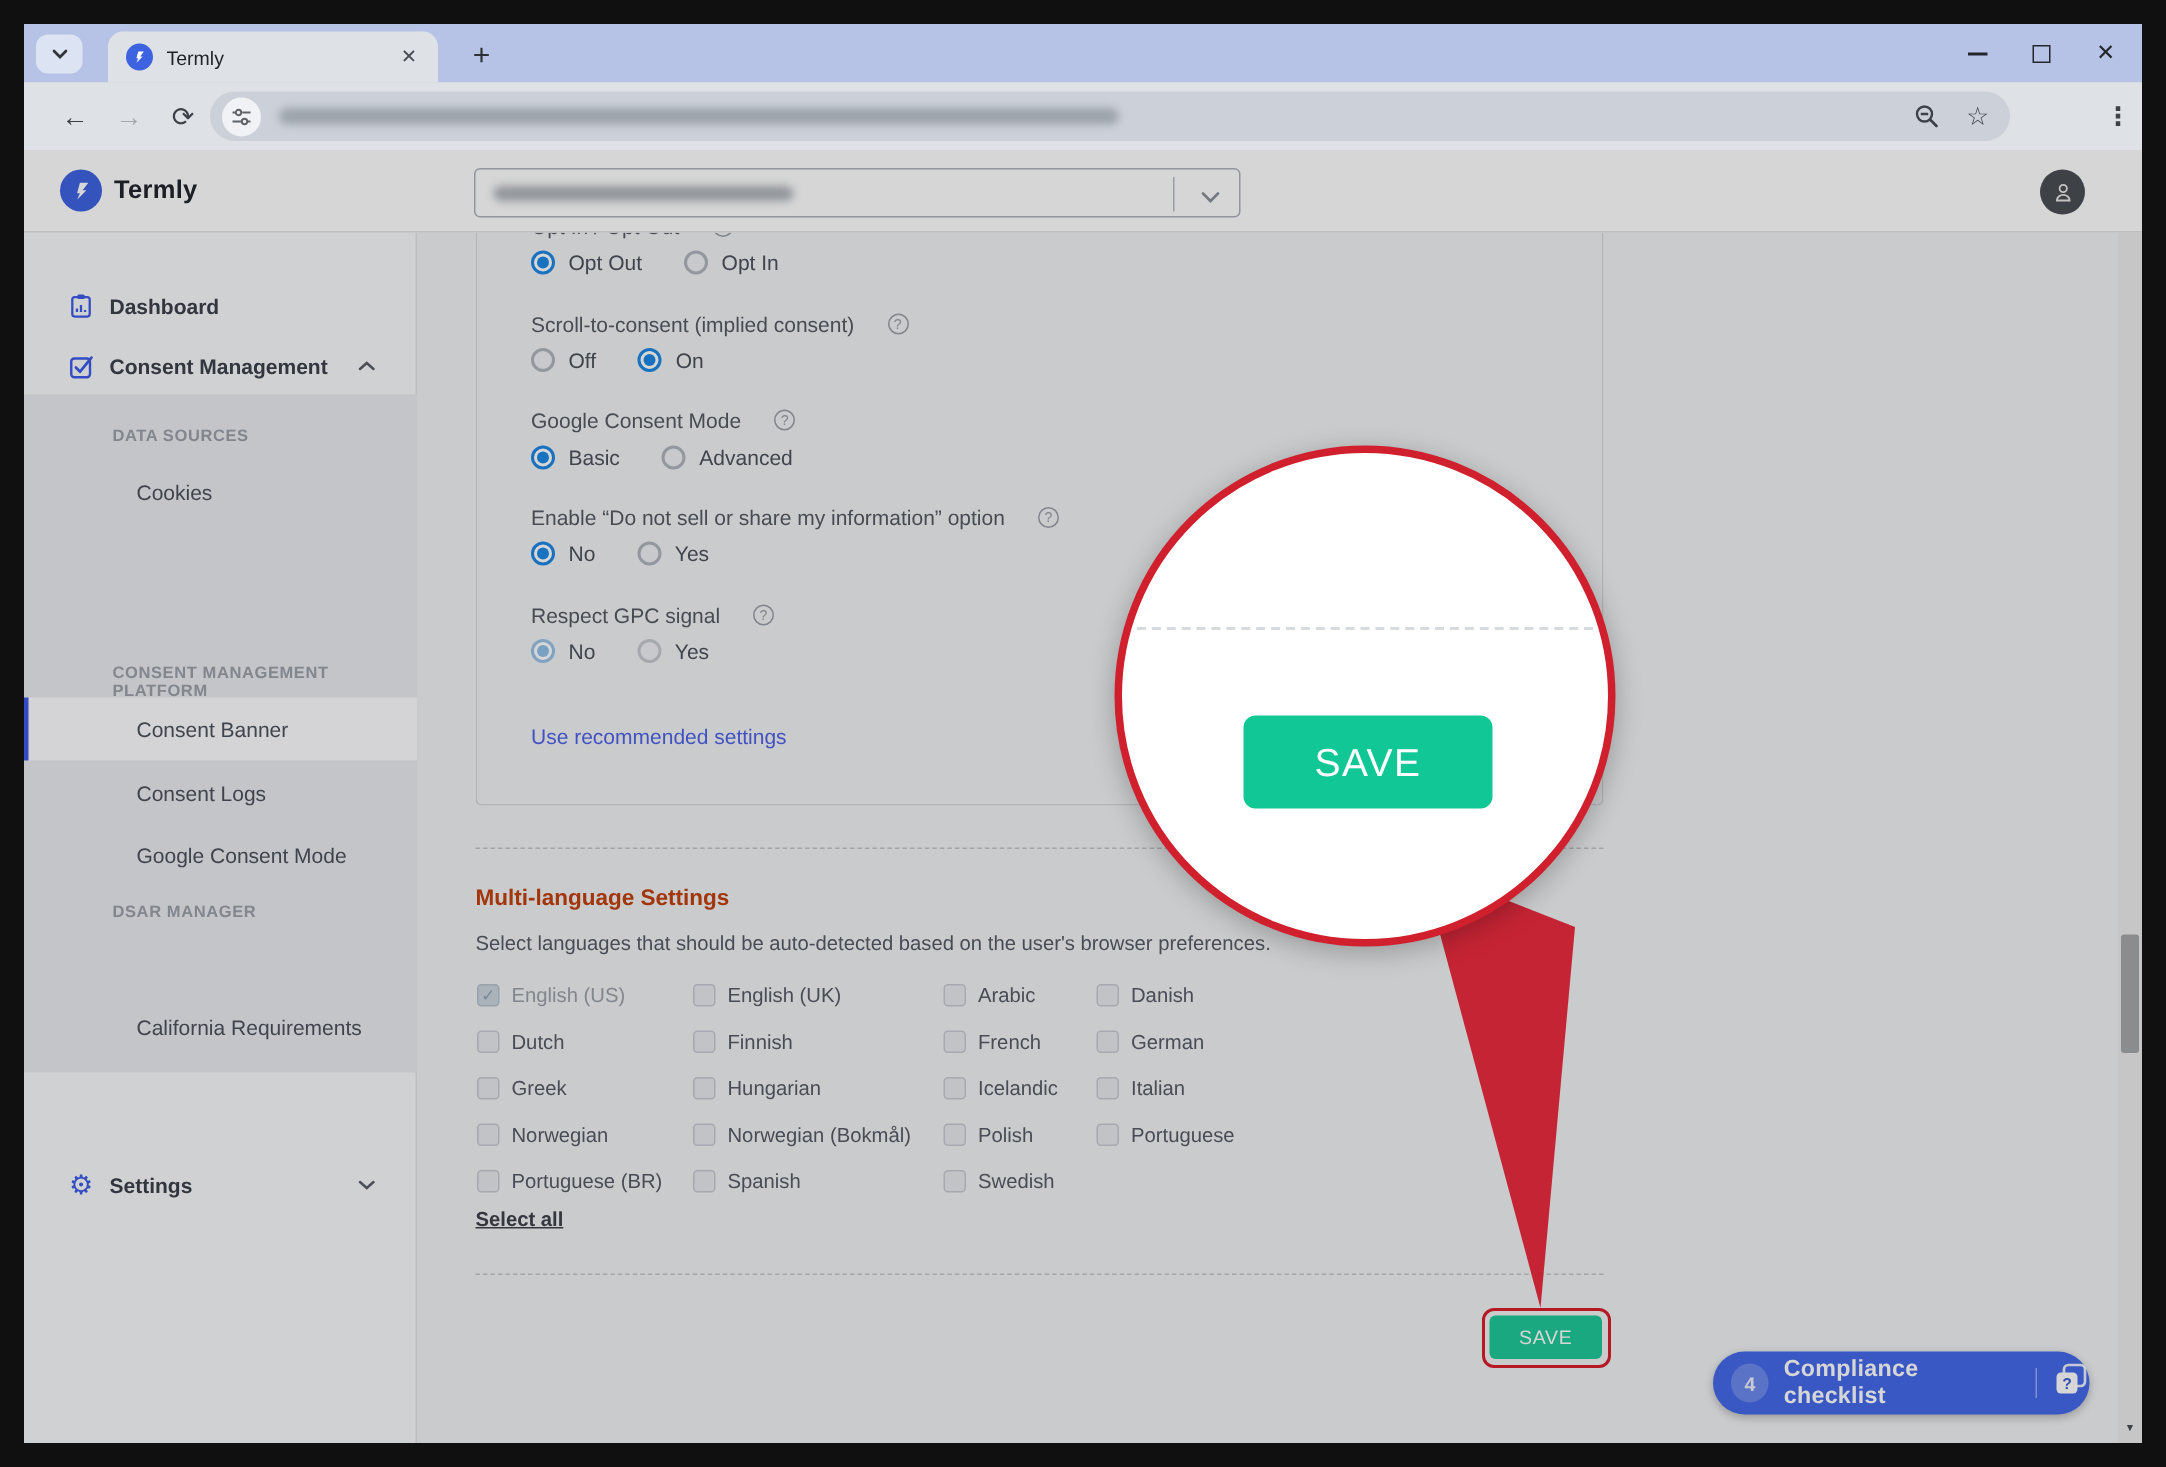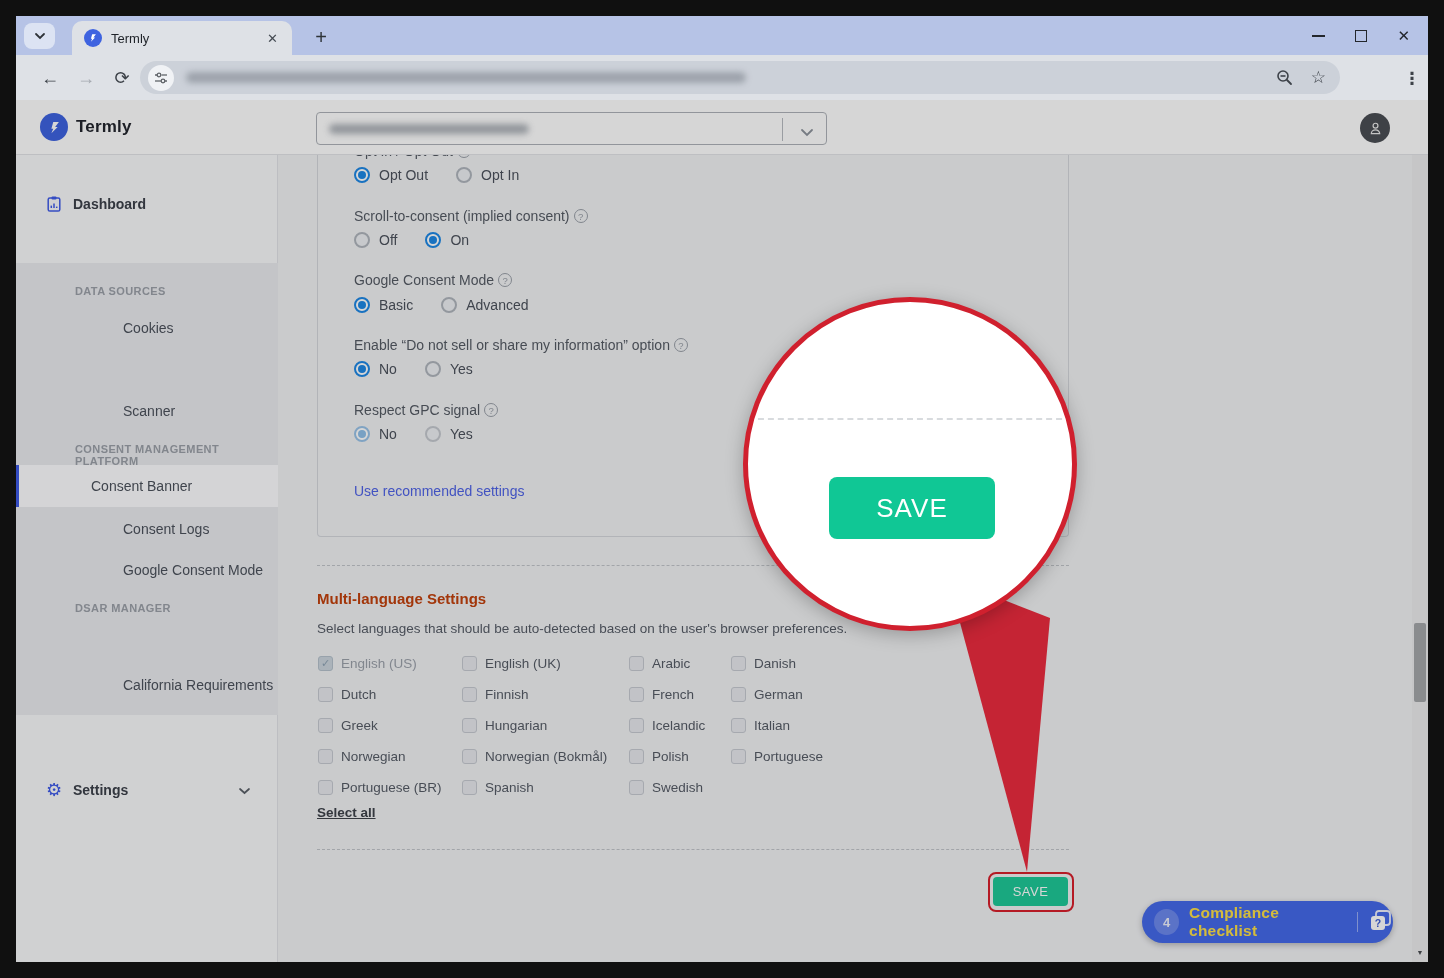--- a/index.html
+++ b/index.html
@@ -44,27 +44,27 @@
   .avatar { left:1344px; top:13px; width:30px; height:30px; border-radius:50%; background:#4b4e54; display:flex; align-items:center; justify-content:center; }
 
   .sidebar { position:absolute; left:0; top:55px; width:262px; height:807px; background:#f8f9fb; border-right:1px solid #e2e3e7; z-index:4; }
   .nav-row { position:absolute; left:0; width:262px; height:38px; display:flex; align-items:center; }
   .nav-icon { position:absolute; left:28px; width:20px; height:20px; display:flex; align-items:center; justify-content:center; }
   .nav-label { position:absolute; left:57px; font-size:14px; color:#3c414a; font-weight:bold; }
   .nav-caret { position:absolute; left:222px; }
   .submenu { position:absolute; left:0; top:108px; width:262px; height:452px; background:#eaebef; }
   .sec-title { position:absolute; left:59px; font-size:11px; font-weight:bold; letter-spacing:.4px; color:#9ba0a8; }
   .sub-item { position:absolute; left:0; width:262px; height:30px; display:flex; align-items:center; }
-  .sub-item span { margin-left:107px; font-size:14px; color:#4c525c; }
+  .sub-item span { margin-left:75px; font-size:14px; color:#4c525c; }
   .sub-item.active { height:42px; background:#fdfdff; border-left:3px solid #3f5be8; }
   .sub-item.active span { margin-left:72px;text-align:center; }
 
   .main { position:absolute; left:262px; top:55px; width:1134px; height:807px; overflow:hidden; z-index:3; }
   .card { position:absolute; left:39px; top:-30px; width:752px; height:412px; border:1px solid #d4d7dc; border-top:none; border-radius:0 0 4px 4px; }
-  .flabel { position:absolute; display:flex; align-items:center; gap:4px; font-size:14px; color:#555b64; }
+  .flabel { position:absolute; display:flex; align-items:center; gap:22px; font-size:14px; color:#555b64; }
   .help { width:14px; height:14px; border:1px solid #9aa0a8; border-radius:50%; color:#9aa0a8; font-size:9.5px; display:flex; align-items:center; justify-content:center; flex:0 0 14px; }
   .radio-row { position:absolute; display:flex; align-items:center; gap:28px; }
   .ropt { display:flex; align-items:center; gap:9px; }
   .radio { width:16px; height:16px; border-radius:50%; border:2px solid #b0b5bd; background:#eef0f3; position:relative; }
   .radio.sel { border-color:#1e88e5; background:#fff; }
   .radio.sel::after { content:""; position:absolute; left:2px; top:2px; width:8px; height:8px; border-radius:50%; background:#1e88e5; }
   .radio.dis { border-color:#c5c9cf; }
   .radio.dis.sel { border-color:#99c3e8; } .radio.dis.sel::after { background:#8fc0ea; }
   .rlabel { font-size:14px; color:#4c525c; }
   .link { position:absolute; font-size:14px; color:#4f63e6; }
@@ -80,21 +80,21 @@
   .selectall { position:absolute; left:39px; font-size:13.5px; font-weight:600; color:#3e434b; text-decoration:underline; }
   .save-outline { position:absolute; left:710px; top:717px; width:86px; height:40px; border:2.5px solid #d8202c; border-radius:8px; }
   .save-btn { position:absolute; left:3px; top:3px; width:75px; height:29px; background:#1ec998; border:none; border-radius:4px; color:#fff; font-size:13px; letter-spacing:.5px; font-family:inherit; }
 
   .scrollbar { position:absolute; left:1396px; top:0; width:16px; height:862px; background:#ececee; z-index:4; }
   .sb-arrow { position:absolute; left:0; width:16px; height:16px; display:flex; align-items:center; justify-content:center; font-size:7px; color:#4a4d52; }
   .sb-thumb { position:absolute; left:2px; top:523px; width:12px; height:79px; background:#a5a7aa; border-radius:2px; }
 
   .compliance { position:absolute; left:1126px; top:801px; width:251px; height:42px; border-radius:21px; background:#4569ea; display:flex; align-items:center; z-index:10; box-shadow:0 2px 6px rgba(0,0,0,.25); }
   .cc-badge { margin-left:12px; width:26px; height:26px; border-radius:50%; background:rgba(255,255,255,.22); color:#eef1fc; font-size:13px; font-weight:bold; display:flex; align-items:center; justify-content:center; }
-  .cc-label { margin-left:10px; font-size:15.5px; font-weight:bold; color:#fde047; letter-spacing:.2px; }
+  .cc-label { margin-left:10px; font-size:15.5px; font-weight:bold; color:#ffffff; letter-spacing:.2px; }
   .cc-div { margin-left:11px; width:1px; height:20px; background:rgba(255,255,255,.45); }
   .cc-icon { margin-left:10px; }
 
   .dim-overlay { position:absolute; left:0; top:0; width:1412px; height:862px; background:rgba(0,0,0,.16); z-index:40; }
   .arrow-svg { position:absolute; left:0; top:0; width:1412px; height:862px; z-index:45; pointer-events:none; }
   .callout { position:absolute; left:727px; top:197px; width:334px; height:334px; border-radius:50%; background:#ffffff; border:5px solid #d0202e; z-index:50; overflow:hidden; box-shadow:0 4px 18px rgba(0,0,0,.25); }
   .callout-dashed { position:absolute; left:0; top:116px; width:100%; border-top:2px dashed #d8dbde; }
   .save-mag { position:absolute; left:81px; top:175px; width:166px; height:62px; background:#10c795; border-radius:8px; color:#fff; font-size:26px; letter-spacing:1px; display:flex; align-items:center; justify-content:center; }
 </style>
 </head>
@@ -186,28 +186,39 @@
             <svg width="18" height="18" viewBox="0 0 18 18">
                 <rect x="3.2" y="3" width="11.6" height="13" rx="1.6" fill="none" stroke="#3f5be8" stroke-width="1.5"></rect>
                 <rect x="6.5" y="1.4" width="5" height="3" rx="1" fill="#3f5be8"></rect>
                 <line x1="6.3" y1="13" x2="6.3" y2="10.6" stroke="#3f5be8" stroke-width="1.5"></line>
                 <line x1="9" y1="13" x2="9" y2="8.4" stroke="#3f5be8" stroke-width="1.5"></line>
                 <line x1="11.7" y1="13" x2="11.7" y2="11.6" stroke="#3f5be8" stroke-width="1.5"></line>
               </svg>
           </span>
           <span class="nav-label">Dashboard</span>
         </div>
+        <div class="nav-row" style="top:70px">
+          <span class="nav-icon">
+            <svg width="19" height="19" viewBox="0 0 19 19">
+                <rect x="2.5" y="4" width="12.5" height="12.5" rx="2" fill="none" stroke="#3f5be8" stroke-width="1.6"></rect>
+                <polyline points="5.6,10 8.4,12.8 16,3.4" fill="none" stroke="#3f5be8" stroke-width="1.8" stroke-linecap="round" stroke-linejoin="round"></polyline>
+              </svg>
+          </span>
+          <span class="nav-label">Consent Management</span>
+          <span class="nav-caret">
+            <svg width="13" height="8" viewBox="0 0 13 8">
+                <polyline points="2,6 6.5,2 11,6" fill="none" stroke="#5a6068" stroke-width="1.7" stroke-linecap="round"></polyline>
+              </svg>
+          </span>
+        </div>
 
         <div class="submenu">
           <div class="sec-title" style="top:22px">DATA SOURCES</div>
           <div class="sub-item" style="top:50px">
               <span>Cookies</span>
-            </div>
-          <div class="sub-item" style="top:133px">
-              <span>Scanner</span>
             </div>
 
           <div class="sec-title" style="top:180px">CONSENT MANAGEMENT PLATFORM</div>
           <div class="sub-item active" style="top:202px">
               <span>Consent Banner</span>
             </div>
           <div class="sub-item" style="top:251px">
               <span>Consent Logs</span>
             </div>
           <div class="sub-item" style="top:292px">

